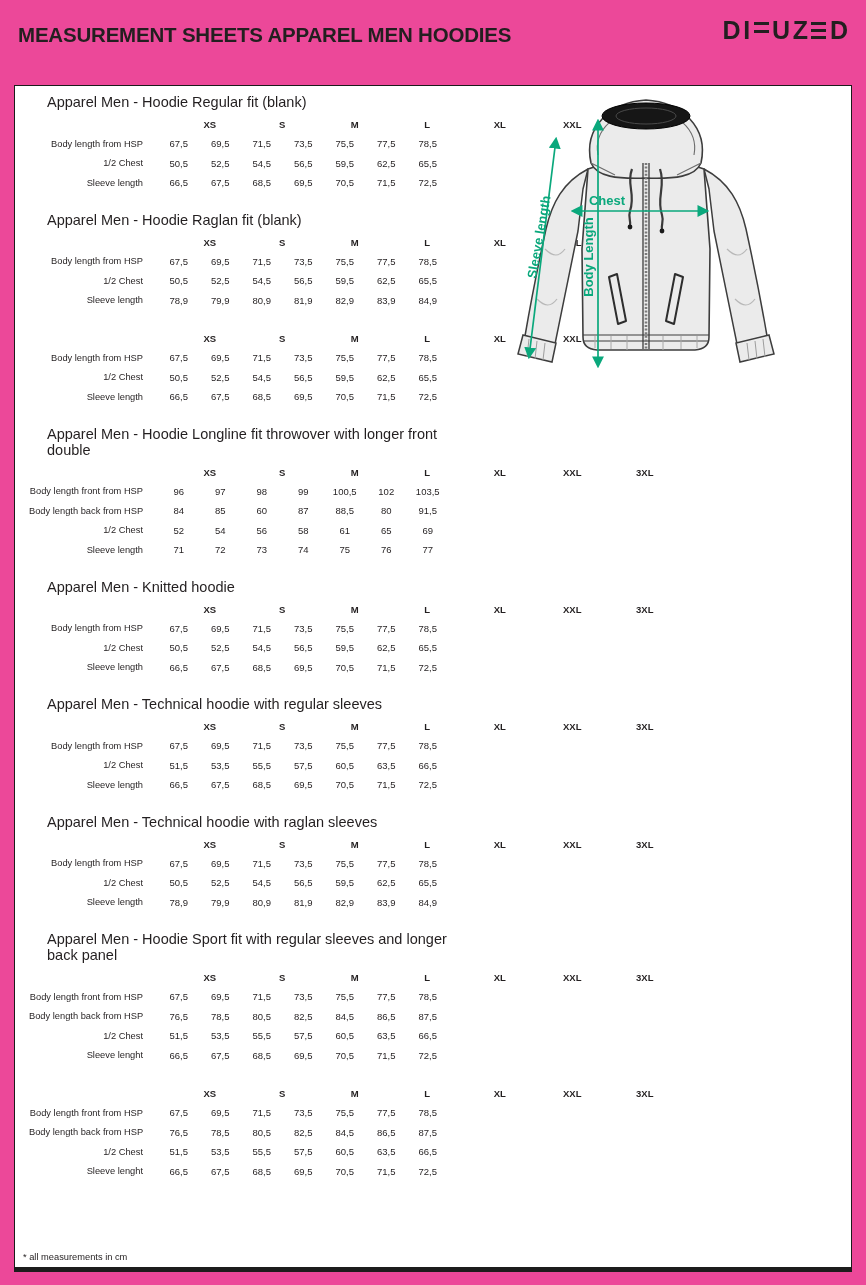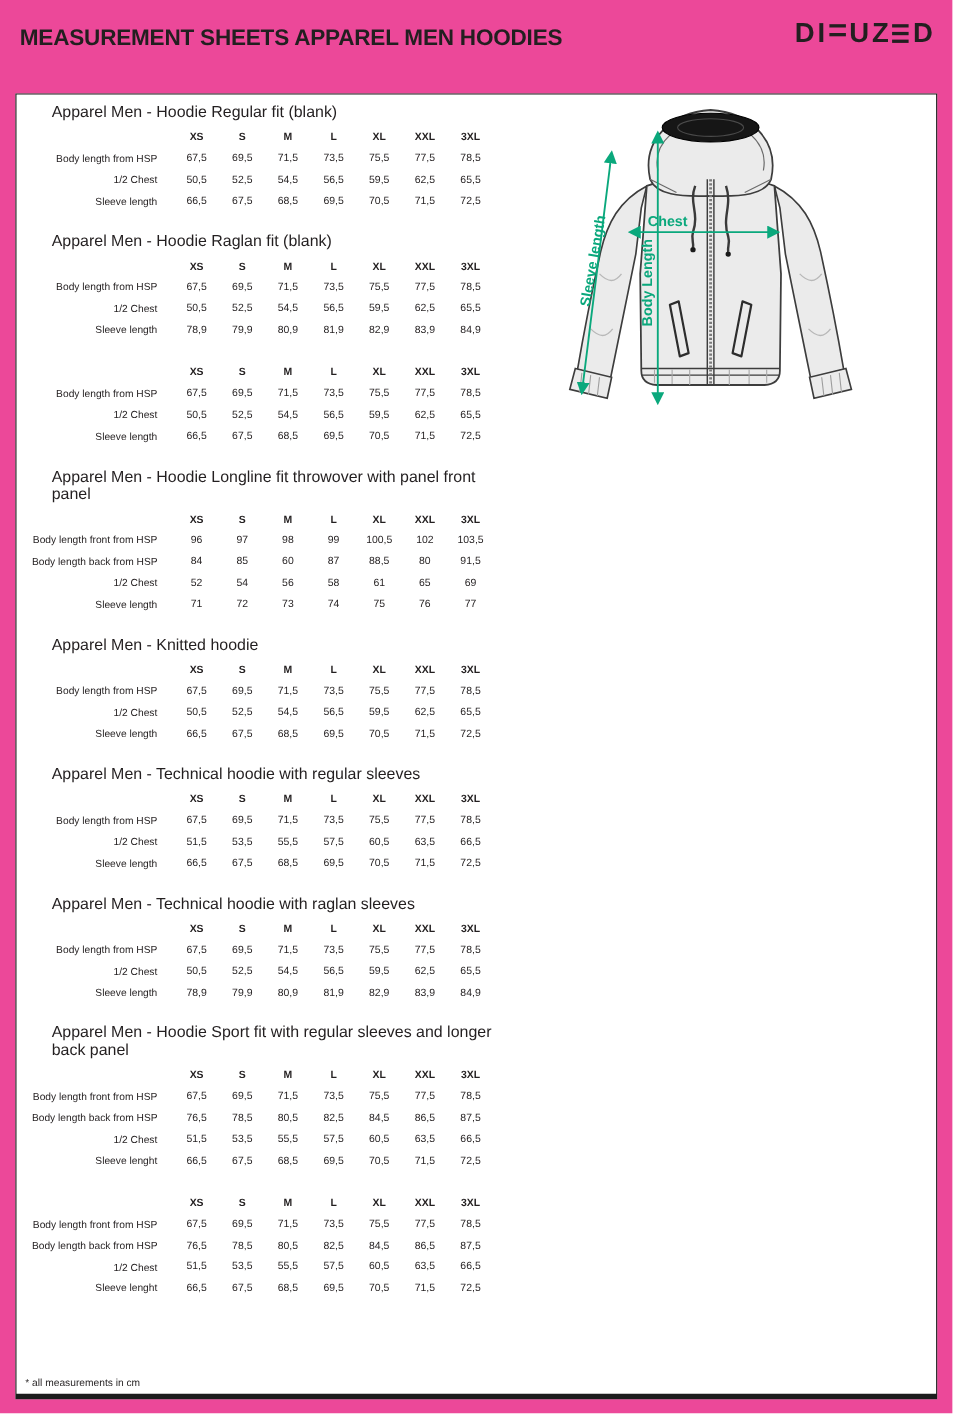--- a/index.html
+++ b/index.html
@@ -19,21 +19,21 @@
 
   
   .sheet { position:absolute; left:14px; right:14px; top:85px; bottom:13px;
            border:1.6px solid #1c1c1c; border-bottom-width:5.5px; background:#fff; }
 
   
   .tables { position:absolute; top:8px; left:14px; width:424px; }
   .mtable { margin-bottom:19px; }
   .mtable .t-title { font-size:14.5px; font-weight:500; margin:0 0 5px 18px; letter-spacing:0; }
   .t-head, .t-row { display:grid; grid-template-columns:129px repeat(7, 41.5px); align-items:center; }
-  .t-head { height:19px; }
+  .t-head { height:19px;gap:31px; }
   .t-row  { height:19.5px; }
   .cell { text-align:center; font-size:9.5px; white-space:nowrap; }
   .t-head .cell { font-weight:700; }
   .t-label { text-align:right; padding-right:15px; font-size:9.3px; white-space:nowrap; }
 
   
   .diagram { position:absolute; top:3px; right:2px; width:364px; height:304px; }
   .diagram svg { width:100%; height:100%; display:block; }
 
   .footnote { position:absolute; left:8px; bottom:5px; font-size:9.3px; font-weight:400;margin-top:20px; }
@@ -197,21 +197,21 @@
               <div class="cell">68,5</div>
               <div class="cell">69,5</div>
               <div class="cell">70,5</div>
               <div class="cell">71,5</div>
               <div class="cell">72,5</div>
             </div>
           </div>
   </div>
 
   <div class="mtable">
-    <h2 class="t-title">Apparel Men - Hoodie Longline fit throwover with panel front panel</h2>
+    <h2 class="t-title">Apparel Men - Hoodie Longline fit throwover with longer front double</h2>
     <div class="t-head">
             <div class="t-label"></div>
             <div class="cell">XS</div>
             <div class="cell">S</div>
             <div class="cell">M</div>
             <div class="cell">L</div>
             <div class="cell">XL</div>
             <div class="cell">XXL</div>
             <div class="cell">3XL</div>
           </div>

